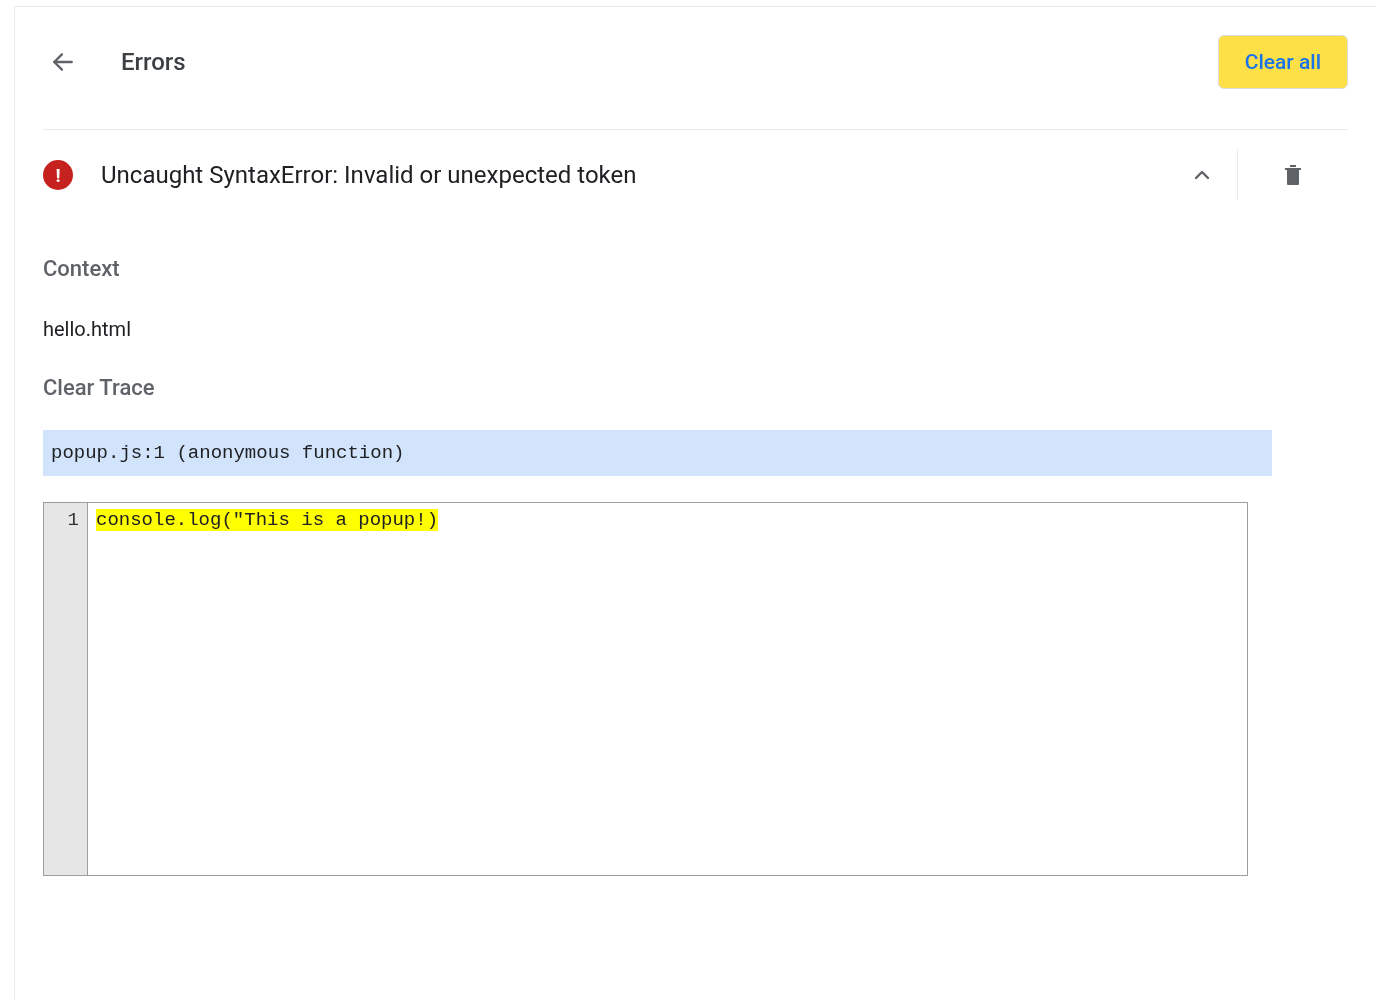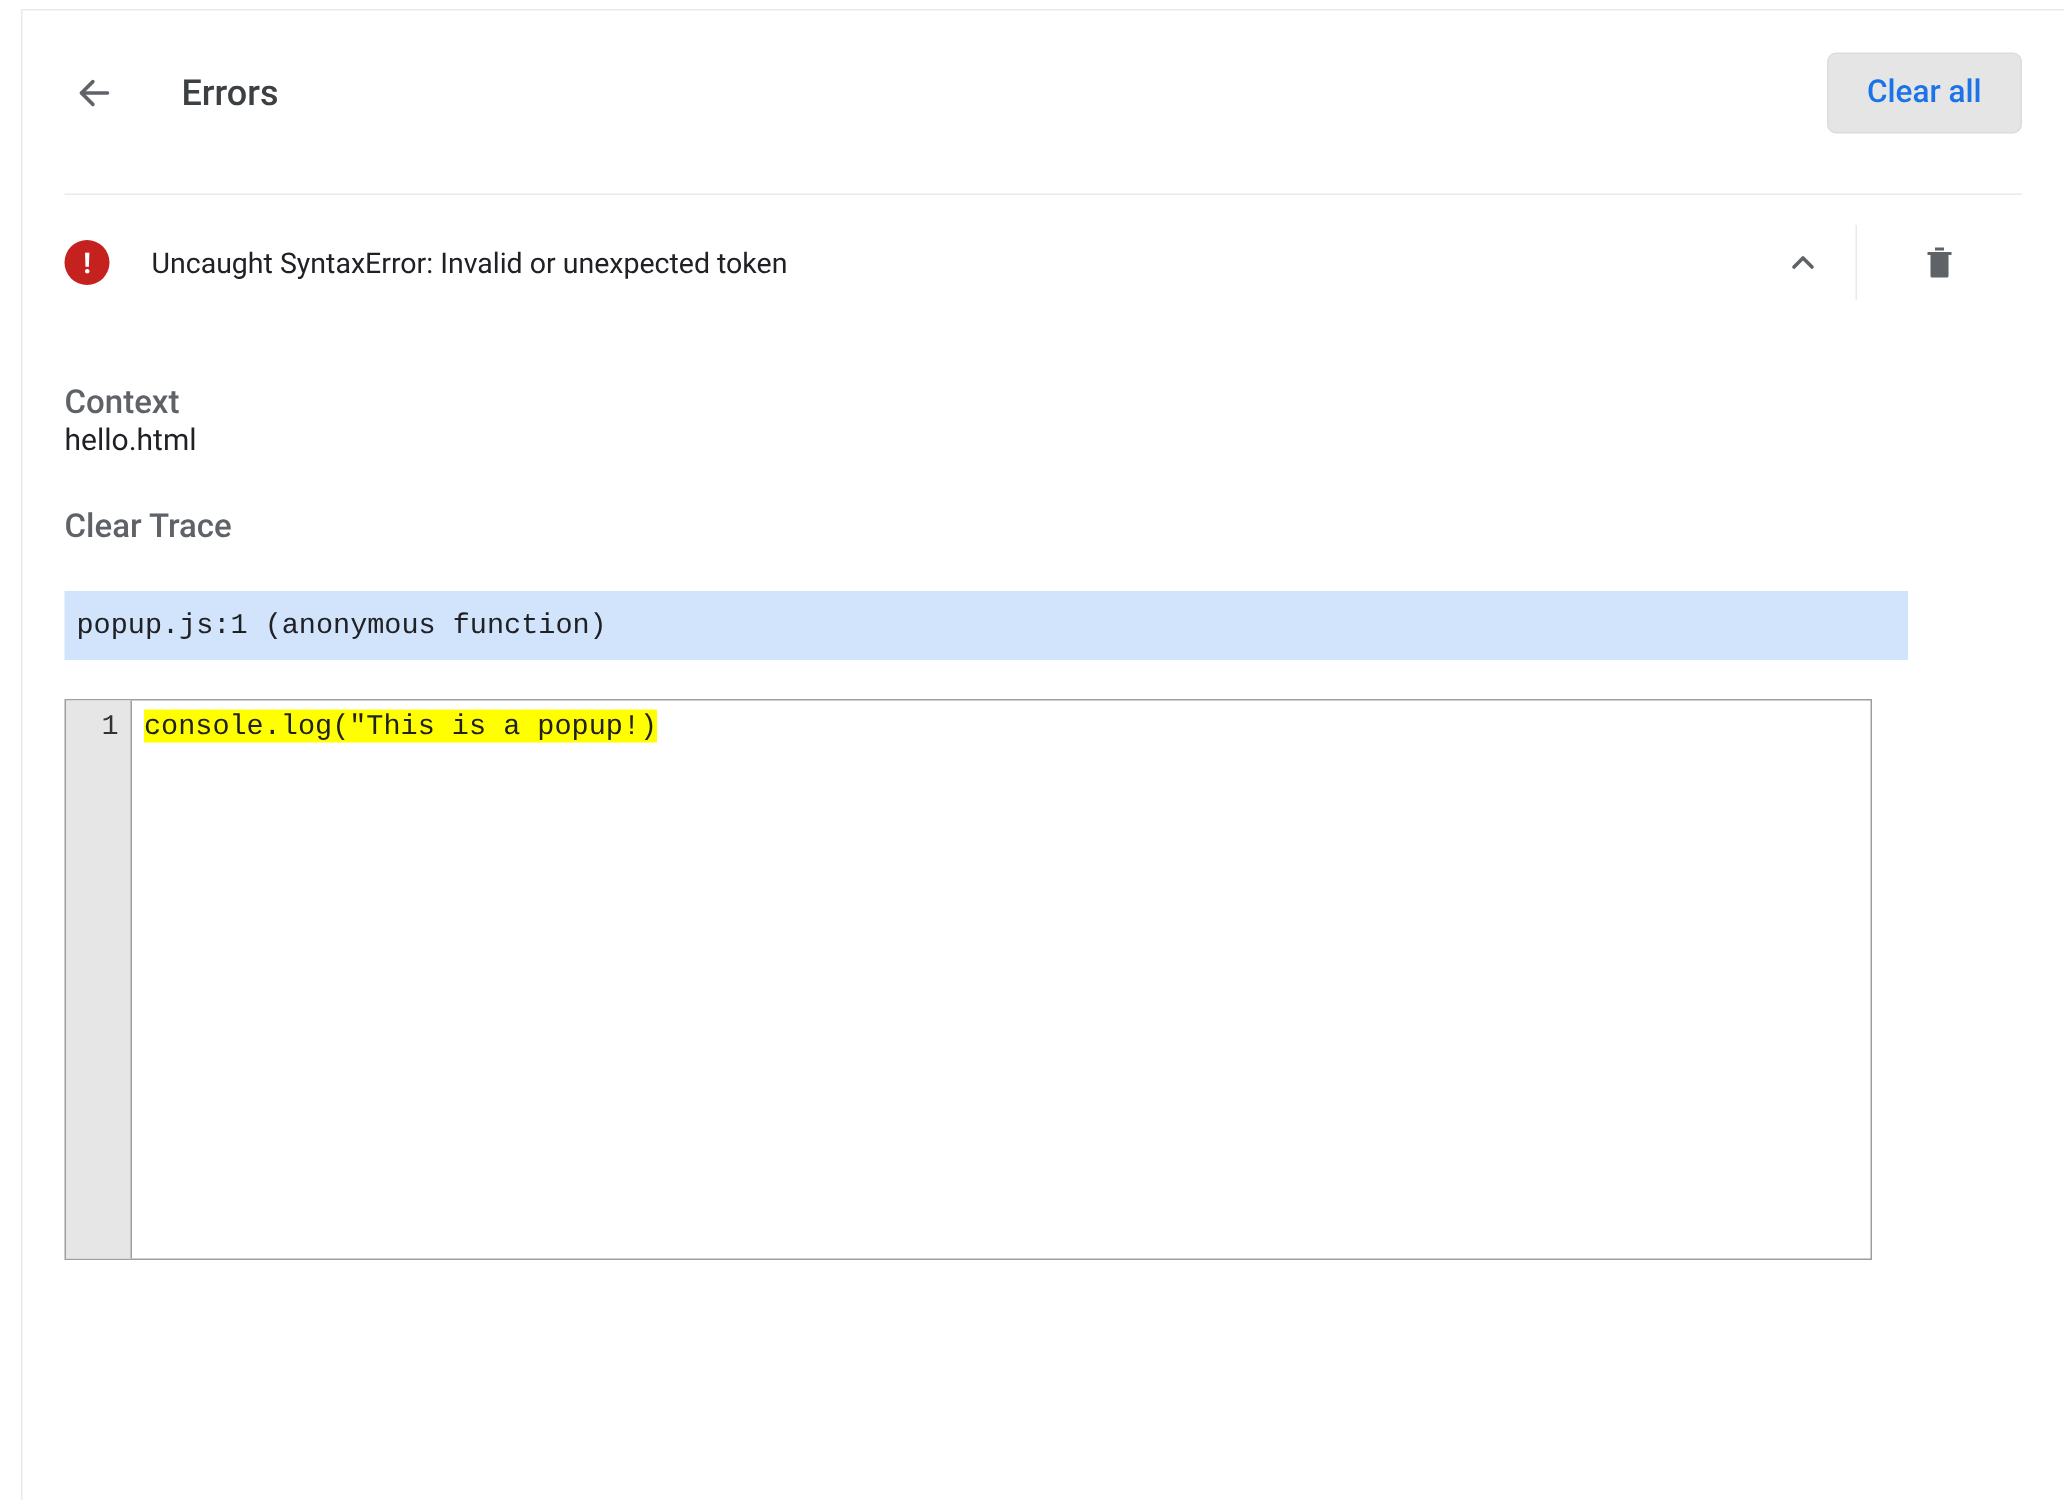--- a/index.html
+++ b/index.html
@@ -41,21 +41,21 @@
       border-radius: 50%;
       color: #5f6368;
     }
     .page-title {
       font-size: 24px;
       font-weight: 500;
       color: #3c4043;
     }
     .clear-all-btn {
       border: 1px solid #dadce0;
-      background: #e5e5e5;
+      background: #fde047;
       color: #1a73e8;
       font-size: 21px;
       font-weight: 500;
       padding: 14px 26px;
       border-radius: 6px;
       cursor: pointer;
       font-family: inherit;
     }
     .divider {
       height: 1px;
@@ -84,21 +84,21 @@
       background: #c5221f;
       color: #fff;
       display: flex;
       align-items: center;
       justify-content: center;
       font-weight: 700;
       font-size: 19px;
       flex-shrink: 0;
     }
     .error-message {
-      font-size: 19px;
+      font-size: 24px;
       color: #202124;
     }
     .error-header-right {
       display: flex;
       align-items: center;
       height: 50px;
     }
     .chevron-btn {
       width: 70px;
       height: 50px;
@@ -127,20 +127,21 @@
     }
     .sec-heading {
       font-size: 22px;
       font-weight: 500;
       color: #5f6368;
       margin-top: 34px;
     }
     .context-value {
       font-size: 20px;
       color: #202124;
+      margin-top: 36px;
     }
     .stack-trace-row {
       background: #d2e3fc;
       padding: 12px 8px;
       font-family: 'Courier New', monospace;
       font-size: 19px;
       color: #202124;
       margin-top: 30px;
       margin-right: 76px;
     }

